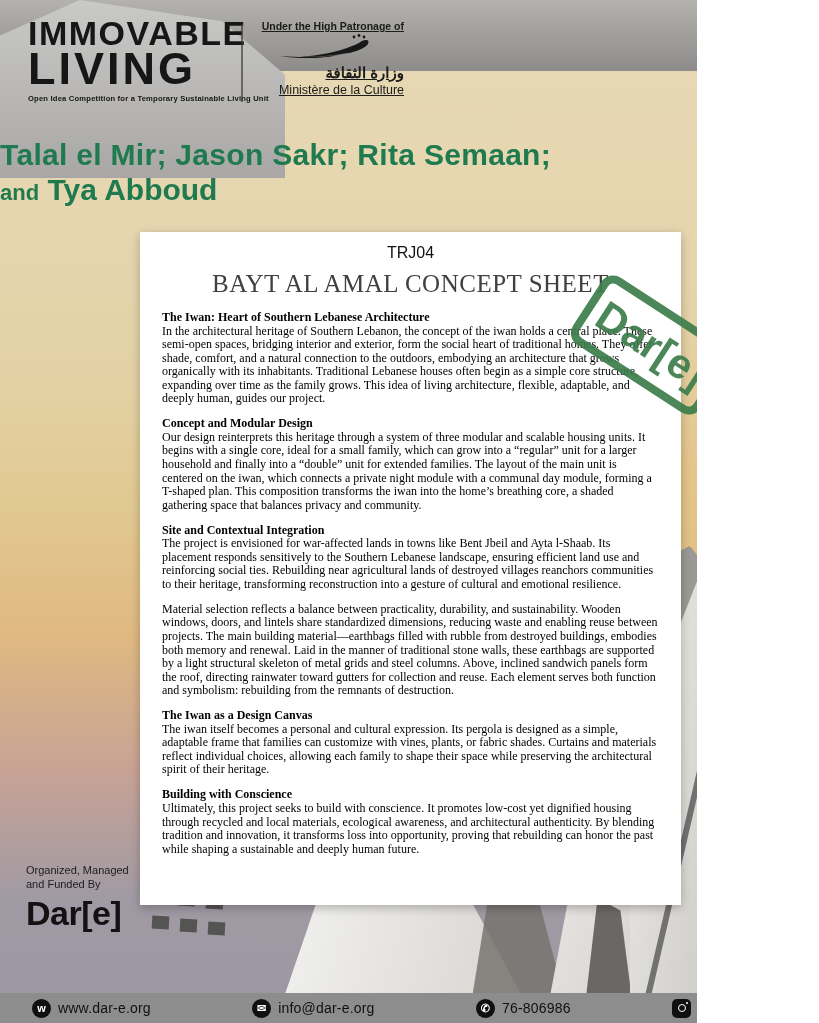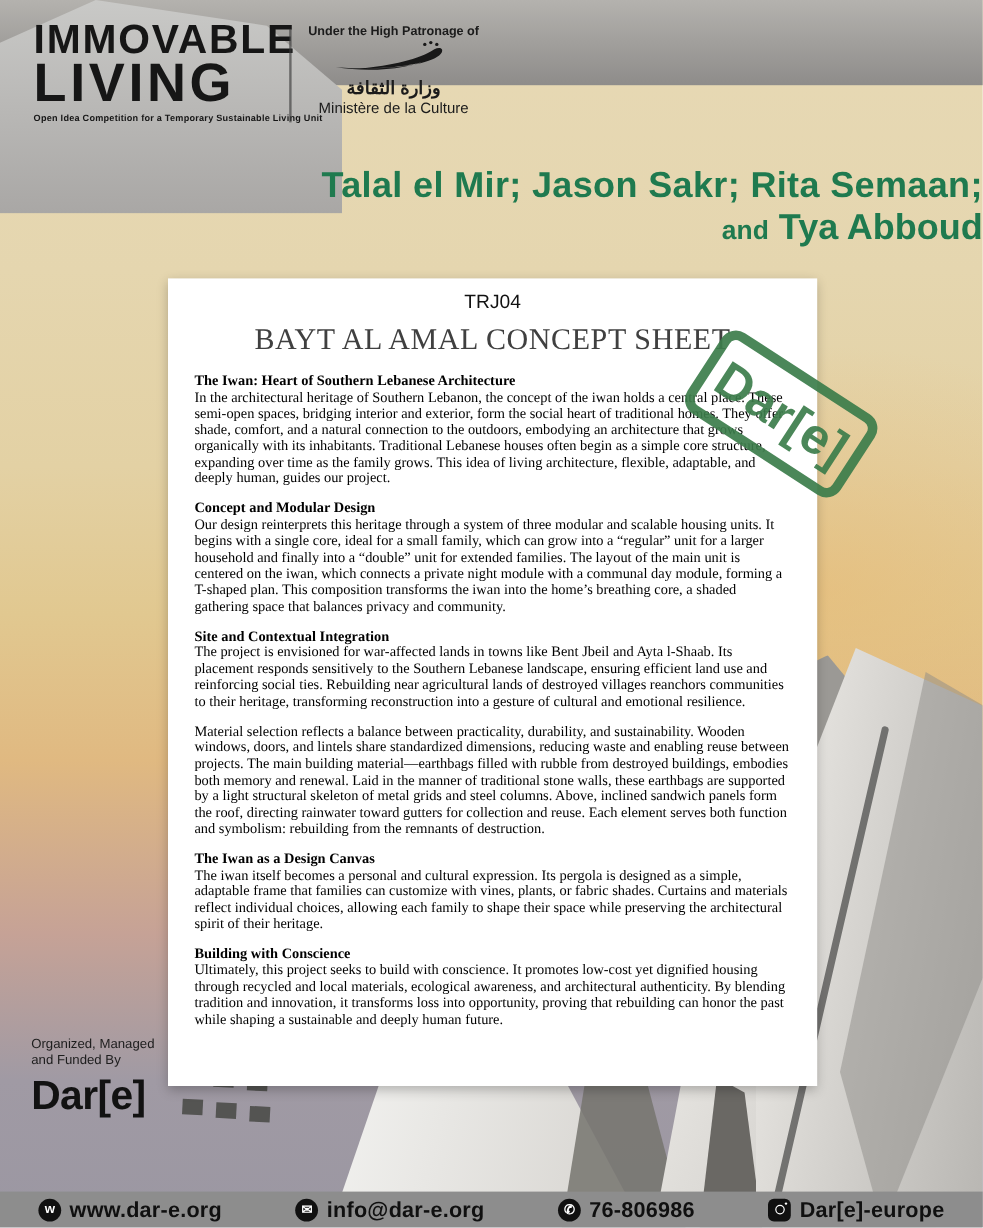--- a/index.html
+++ b/index.html
@@ -1,18 +1,18 @@
 <!DOCTYPE html>
 <html style="--accent-green: #2e7d4e; --team-green: #1f7a4f; --stamp-green: #3c7d4b; --footer-gray: #8d8d8d; --cream: #e6d8b3;"><head>
 <meta charset="utf-8">
 <style>
   * { margin:0; padding:0; box-sizing:border-box; }
   html,body { width:819px; height:1023px; }
   body { font-family:"Liberation Sans", sans-serif; }
-  .canvas { position:relative; width:819px; height:1023px; overflow:hidden;
+  .canvas { position:relative; width:697px; height:1023px; overflow:hidden;
     background:linear-gradient(180deg,#e7d9b5 0%,#e5d6af 22%,#e3d1a4 38%,#e1c globalthis 48%,#e1c890 48%,#e0b981 60%,#c6a296 74%,#a09aa4 86%,#9b97a2 100%);
   }
   
   .bg { position:absolute; inset:0; z-index:0;
     background:linear-gradient(180deg,#e7d9b5 0%,#e5d6af 22%,#e3d1a4 38%,#e1c890 50%,#e0b981 62%,#c6a296 76%,#a09aa4 88%,#9b97a2 100%); }
   .bg-warm { position:absolute; left:45%; top:28%; width:55%; height:40%; z-index:0;
     background:radial-gradient(ellipse at 70% 50%, rgba(232,185,115,.55), rgba(232,185,115,0) 70%); }
 
   
   .rubble { position:absolute; inset:0; z-index:1; }
@@ -30,33 +30,33 @@
   .r-base { left:630px; top:540px; width:189px; height:483px; background:linear-gradient(100deg,#f0eeea 0%,#d6d4d0 45%,#b8b6b2 100%); clip-path:polygon(44% 0,100% 10%,100% 100%,0 100%,0 48%,18% 26%); }
   .r-shadow { left:700px; top:560px; width:119px; height:463px; background:#8e8c88; opacity:.5; clip-path:polygon(60% 0,100% 6%,100% 55%,30% 100%,0 72%); }
   .r-crack { left:688px; top:600px; width:6px; height:420px; background:#585856; transform:rotate(13deg); border-radius:3px; opacity:.8; }
 
   
   .logo { position:absolute; left:28px; top:16px; z-index:3; color:#161616; }
   .logo-l1 { font-size:34px; font-weight:900; letter-spacing:1.5px; line-height:1; }
   .logo-l2 { font-size:45px; font-weight:900; letter-spacing:3px; line-height:.85; }
   .logo-tag { font-size:7.6px; font-weight:700; margin-top:6px; letter-spacing:.2px; }
   .hdr-divider { position:absolute; left:241px; top:24px; width:1.5px; height:78px; background:#3a3a3a; opacity:.65; z-index:3; }
-  .patronage { position:absolute; left:252px; top:20px; width:152px; text-align:center; z-index:3; color:#1b1b1b; }
+  .patronage { position:absolute; left:252px; top:20px; width:152px; text-align:right; z-index:3; color:#1b1b1b;text-decoration:underline; }
   .pat-label { font-size:10.5px; font-weight:600; }
   .pat-svg { margin:1px auto 0; display:block; }
   .pat-ar { font-size:15px; font-weight:700; direction:rtl; margin-top:1px; }
   .pat-fr { font-size:12.5px; font-weight:500; margin-top:1px; }
   .score { position:absolute; right:24px; top:14px; text-align:right; z-index:3; color:#262626; }
   .score-line { font-size:27px; font-weight:400; }
   .score-line b { font-weight:800; color:#111; }
   .award { font-size:38px; font-weight:900; letter-spacing:3px; line-height:1.05; color:var(--accent-green,#2e7d4e); }
   .mean { font-size:13px; margin-top:7px; color:#2b2b2b; }
 
   
-  .team-block { position:absolute; left:0; top:138px; width:100%; text-align:right; z-index:3;
+  .team-block { position:absolute; left:0; top:138px; width:100%; text-align:left; z-index:3;
     color:var(--team-green,#1f7a4f); font-weight:800; }
   .team-l1 { font-size:30px; letter-spacing:.3px; }
   .team-l2 { font-size:30px; margin-top:1px; }
   .team-and { font-size:22px; }
 
   
   .sheet { position:absolute; left:140px; top:232px; width:541px; height:673px; background:#ffffff;
     z-index:4; padding:12px 22px; box-shadow:0 3px 9px rgba(0,0,0,.25); overflow:hidden; }
   .sheet-id { text-align:center; font-size:16px; color:#111; }
   .sheet-title { text-align:center; font-family:"Liberation Serif", serif; font-size:25px; font-weight:400;
@@ -74,21 +74,21 @@
   
   .organizer { position:absolute; left:26px; top:864px; z-index:3; color:#1d1d1d; }
   .org-line { font-size:11px; font-weight:400; line-height:1.25; }
   .org-logo { font-size:34px; font-weight:800; letter-spacing:-.5px; margin-top:2px; color:#121212; }
 
   
   .footer { position:absolute; left:0; bottom:0; width:819px; height:30px; z-index:6;
     background:var(--footer-gray,#8d8d8d); display:flex; align-items:center; justify-content:space-between;
     padding:0 32px; }
   .f-item { display:flex; align-items:center; gap:7px; }
-  .f-label { font-size:18px; font-weight:700; color:#101010; letter-spacing:.2px; }
+  .f-label { font-size:14px; font-weight:400; color:#101010; letter-spacing:.2px; }
   .f-icon { width:19px; height:19px; border-radius:50%; background:#101010; color:#fff;
     display:flex; align-items:center; justify-content:center; font-size:11px; font-weight:800; flex:0 0 auto; }
   .f-icon.square { border-radius:5px; position:relative; }
   .insta-inner { width:8px; height:8px; border:1.6px solid #fff; border-radius:50%; display:block; }
   .f-icon.square::after { content:""; position:absolute; top:3px; right:3px; width:2px; height:2px;
     background:#fff; border-radius:50%; }
 </style>
 </head>
 <body>
 

